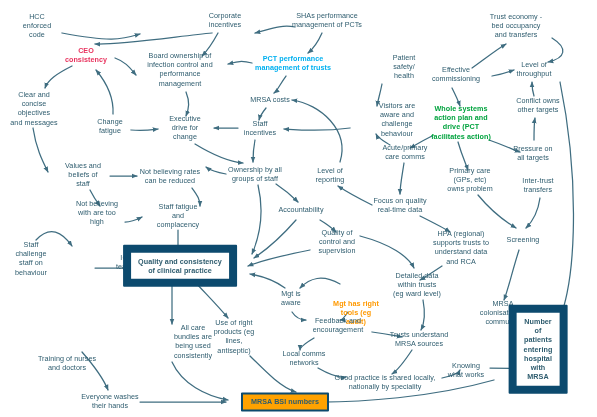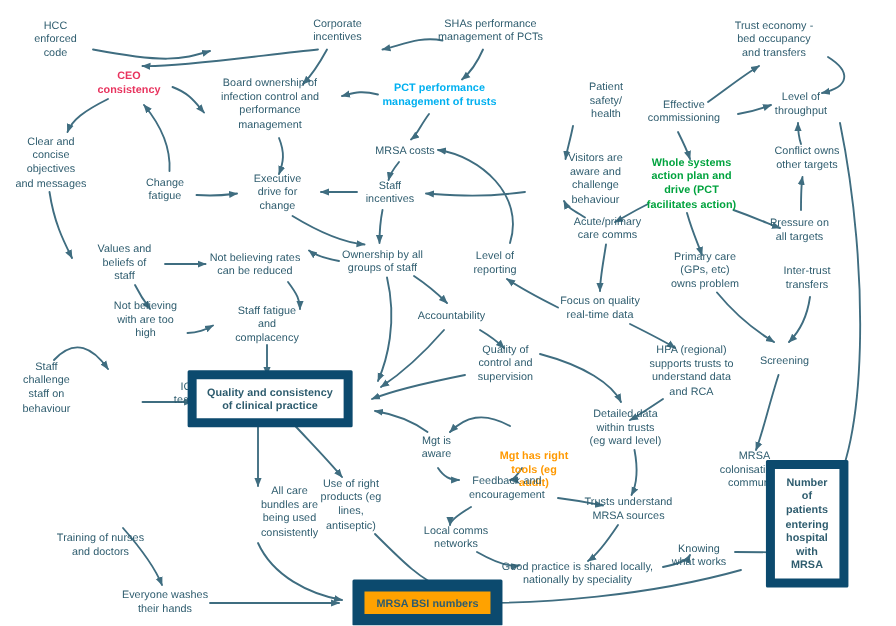--- a/index.html
+++ b/index.html
@@ -44,29 +44,29 @@
   .node.green {
     color: #00a33e;
     font-weight: bold;
   }
   .node.orange {
     color: #ff9900;
     font-weight: bold;
     margin-top: 16px;
   }
   .node.boxed {
-    border: 6px solid #0c4a6e;
+    border: 8px solid #0c4a6e;
     background: #ffffff;
     padding: 4px 7px;
     font-weight: bold;
     color: #2e5c6e;
     border-radius: 1px;
   }
   .node.boxed-orange {
-    border: 8px solid #0c4a6e;
+    border: 2px solid #0c4a6e;
     background: #ffa200;
     padding: 3px 8px;
     font-weight: bold;
     color: #2e5c6e;
     border-radius: 1px;
     text-align: center;
   }
 </style>
 </head>
 <body>

